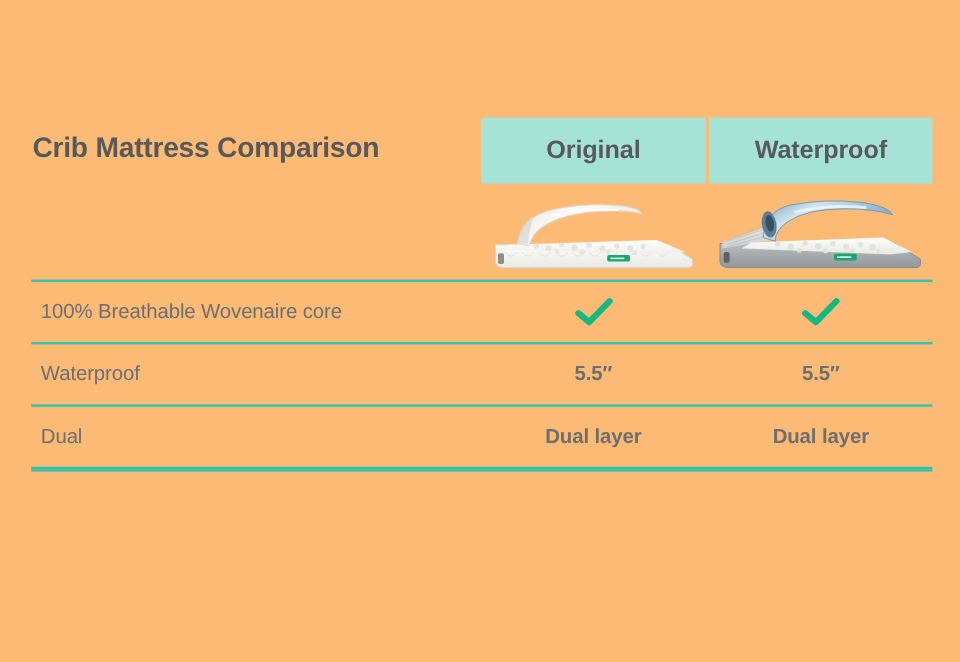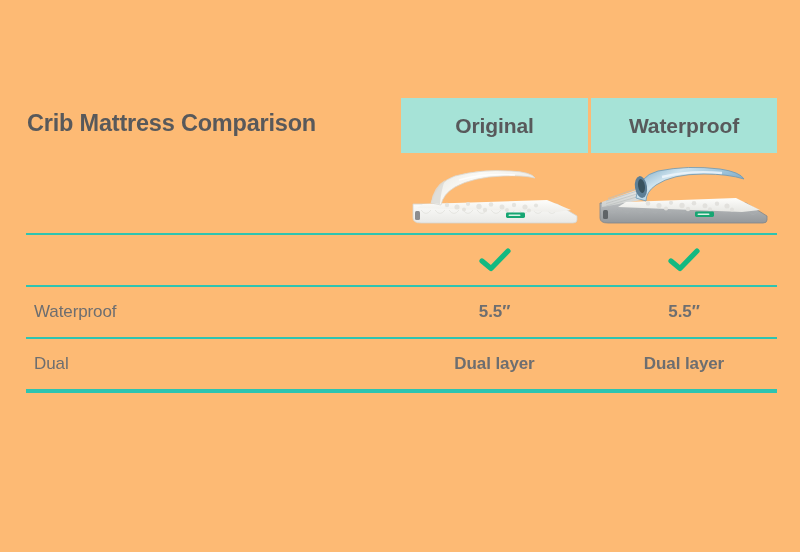--- a/index.html
+++ b/index.html
@@ -265,20 +265,21 @@
         <rect x="101.5" y="53.5" width="12" height="1.6" rx="0.8" fill="#d9f2e6"></rect>
       </svg>
     </div>
   </div>
 
   <div class="table">
 
     <div class="rule"></div>
 
     <div class="row">
+      <div class="row-label">100% Breathable Wovenaire core</div>
       <div class="cell c1">
         <svg class="check" viewBox="0 0 34 26">
           <path d="M4 14 L13 21.5 L30 4"></path>
         </svg>
       </div>
       <div class="cell c2">
         <svg class="check" viewBox="0 0 34 26">
           <path d="M4 14 L13 21.5 L30 4"></path>
         </svg>
       </div>

